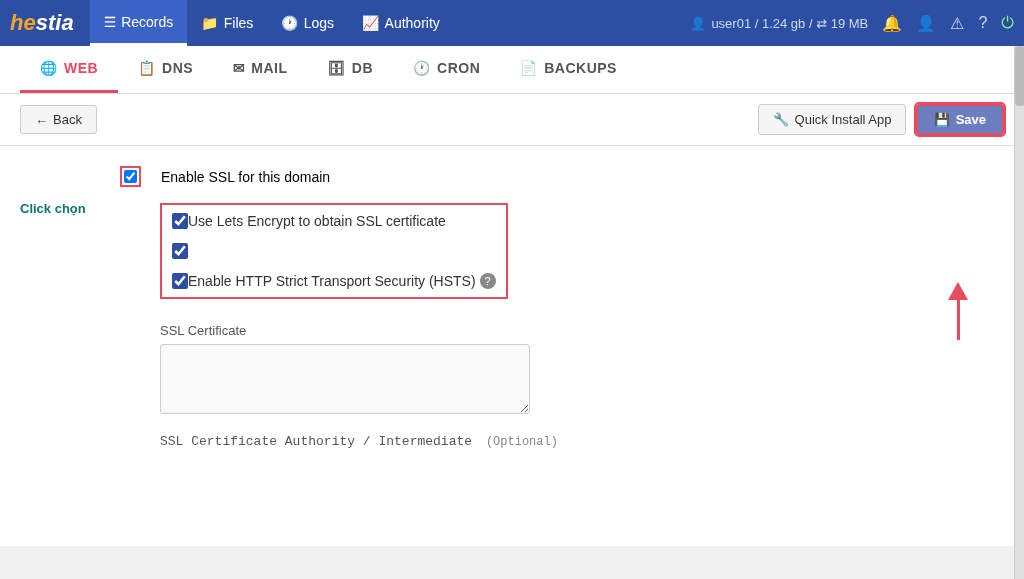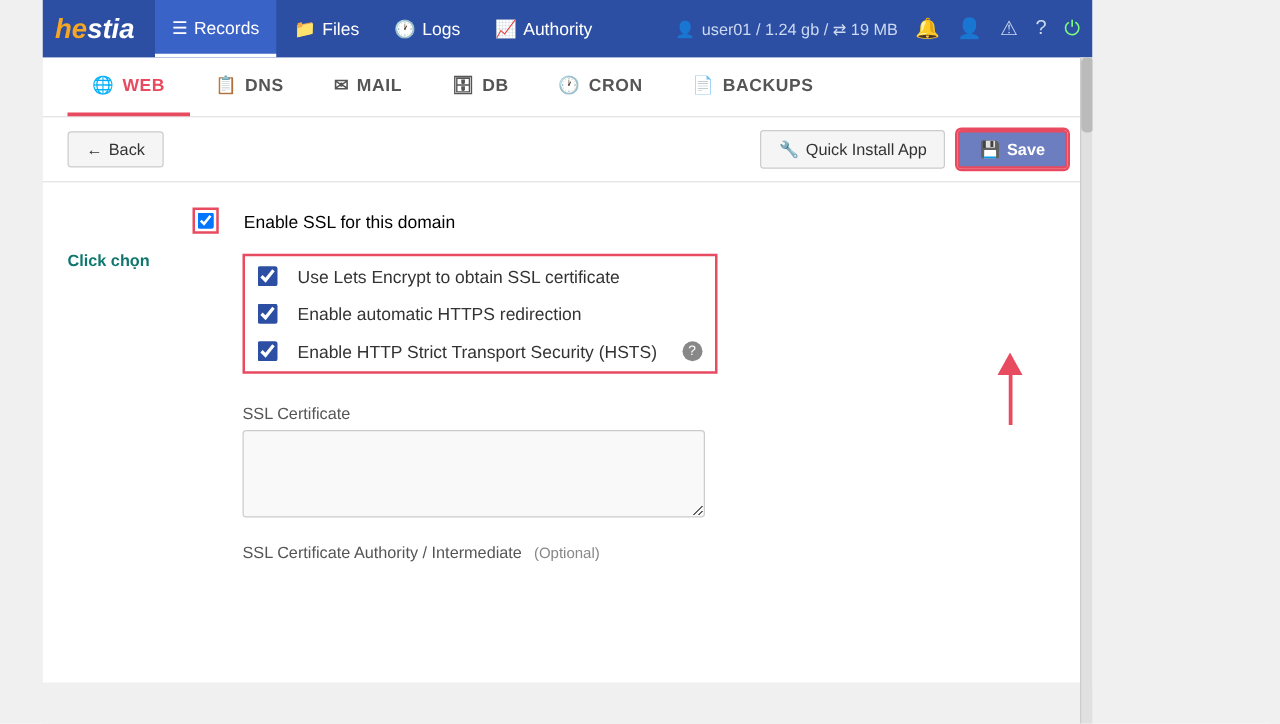--- a/index.html
+++ b/index.html
@@ -108,21 +108,21 @@
     
     .click-label {
       color: #0f766e;
       font-weight: bold;
       font-size: 13px;
       position: absolute;
       left: 20px;
       top: 55px;
     }
     .checkbox-row {
-      display: flex; align-items: center; gap: 16px;
+      display: flex; align-items: center; gap: 0;
       margin-bottom: 14px;
     }
     .checkbox-row input[type="checkbox"] {
       width: 16px; height: 16px;
       accent-color: #2c4fa3;
       cursor: pointer;
     }
     .checkbox-row label { font-size: 14px; color: #333; cursor: pointer; }
 
     
@@ -190,21 +190,21 @@
       top: 136px;
       display: flex;
       flex-direction: column;
       align-items: center;
       z-index: 10;
     }
   </style>
 </head>
 <body>
 
-<div style="width:840px; height:579px; overflow:hidden; position:relative; background:#f0f0f0;margin-left:34px;">
+<div style="width:1024px; height:579px; overflow:hidden; position:relative; background:#f0f0f0;">
 
   <div class="top-nav">
     <div class="logo">
       <span>h</span><span style="color:#f5a623">e</span>stia
     </div>
     <div class="nav-items">
       <a class="nav-item active">
         <span>☰</span>
         <span>Records</span>
       </a>
@@ -297,37 +297,36 @@
       </div>
 
       <div style="margin-left:120px;">
         <div class="sub-checkbox-group">
           <div class="checkbox-row">
             <input type="checkbox" checked="" id="lets-encrypt" style="">
             <label for="lets-encrypt">Use Lets Encrypt to obtain SSL certificate</label>
           </div>
           <div class="checkbox-row">
             <input type="checkbox" checked="" id="https-redirect" style="">
-            <label for="https-redirect">Enable automatic HTTPS redirection</label>
           </div>
           <div class="checkbox-row" style="margin-bottom:0;">
             <input type="checkbox" checked="" id="hsts" style="">
             <label for="hsts">Enable HTTP Strict Transport Security (HSTS)</label>
             <span class="help-icon">?</span>
           </div>
         </div>
       </div>
 
       <div class="field-group" style="margin-top:20px; margin-left:120px;">
         <div class="field-label">SSL Certificate</div>
         <textarea style=""></textarea>
       </div>
 
 
-      <div class="field-group" style="margin-left:120px;">
+      <div class="field-group" style="margin-left:120px;font-family:Liberation Mono, monospace;">
         <div class="field-label">
           <span>SSL Certificate Authority / Intermediate</span>
           <span style="color:#888; font-size:12px; margin-left:6px;">(Optional)</span>
         </div>
       </div>
 
     </div>
   </div>
 
   <div style="position:absolute; right:0; top:46px; width:10px; height:533px; background:#e0e0e0; border-left:1px solid #ccc;">

